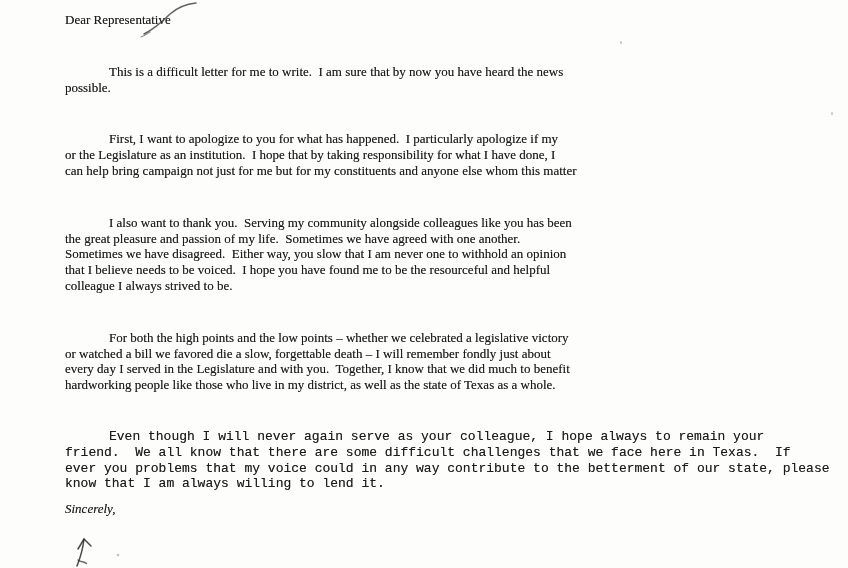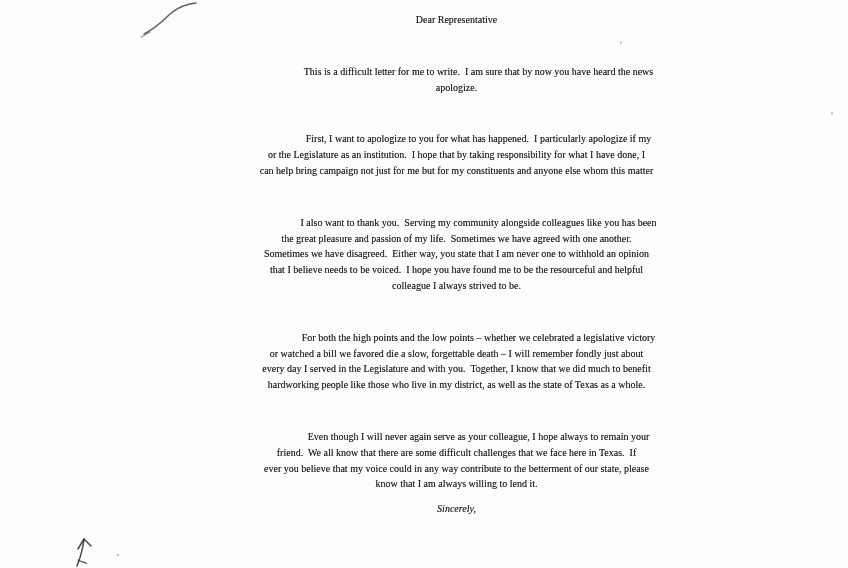--- a/index.html
+++ b/index.html
@@ -17,29 +17,28 @@
     color: #1c1c1c;
   }
   .letter {
     position: absolute;
     top: 12px;
     left: 65px;
     right: 0;
   }
   .line {
     white-space: pre;
-    font-size: 10px;
+    font-size: 13px;
     line-height: 15.8px;
     text-shadow: 0 0 0.5px rgba(25,25,25,0.55);
-    text-align: center;
   }
   .fl { padding-left: 44px; }          
   .salutation { margin-bottom: 21px; }
   .para { margin-bottom: 27px; margin-top: 36px; }
-  .para.last { margin-bottom: 18px; }
+  .para.last { margin-bottom: 18px; font-family: Liberation Mono, monospace; }
   .closing { margin-top: -9px; font-style: italic; }
   .flourish {
     position: absolute;
     left: 138px;
     top: 0;
     pointer-events: none;
   }
   .signature {
     position: absolute;
     left: 68px;
@@ -60,48 +59,48 @@
 <div class="page">
 
   <div class="letter">
 
     <div class="salutation">
       <div class="line">Dear Representative</div>
     </div>
 
     <div class="para">
       <div class="line fl">This is a difficult letter for me to write.  I am sure that by now you have heard the news</div>
-      <div class="line">apologize.</div>
+      <div class="line">possible.</div>
     </div>
 
     <div class="para">
       <div class="line fl">First, I want to apologize to you for what has happened.  I particularly apologize if my</div>
       <div class="line">or the Legislature as an institution.  I hope that by taking responsibility for what I have done, I</div>
       <div class="line">can help bring campaign not just for me but for my constituents and anyone else whom this matter</div>
     </div>
 
     <div class="para">
       <div class="line fl">I also want to thank you.  Serving my community alongside colleagues like you has been</div>
       <div class="line">the great pleasure and passion of my life.  Sometimes we have agreed with one another.</div>
-      <div class="line">Sometimes we have disagreed.  Either way, you state that I am never one to withhold an opinion</div>
+      <div class="line">Sometimes we have disagreed.  Either way, you slow that I am never one to withhold an opinion</div>
       <div class="line">that I believe needs to be voiced.  I hope you have found me to be the resourceful and helpful</div>
       <div class="line">colleague I always strived to be.</div>
     </div>
 
     <div class="para">
       <div class="line fl">For both the high points and the low points – whether we celebrated a legislative victory</div>
       <div class="line">or watched a bill we favored die a slow, forgettable death – I will remember fondly just about</div>
       <div class="line">every day I served in the Legislature and with you.  Together, I know that we did much to benefit</div>
       <div class="line">hardworking people like those who live in my district, as well as the state of Texas as a whole.</div>
     </div>
 
     <div class="para last">
       <div class="line fl">Even though I will never again serve as your colleague, I hope always to remain your</div>
       <div class="line">friend.  We all know that there are some difficult challenges that we face here in Texas.  If</div>
-      <div class="line">ever you believe that my voice could in any way contribute to the betterment of our state, please</div>
+      <div class="line">ever you problems that my voice could in any way contribute to the betterment of our state, please</div>
       <div class="line">know that I am always willing to lend it.</div>
     </div>
 
     <div class="closing">
       <div class="line">Sincerely,</div>
     </div>
 
   </div>
 
   <svg class="flourish" width="78" height="42" viewBox="0 0 78 42">

